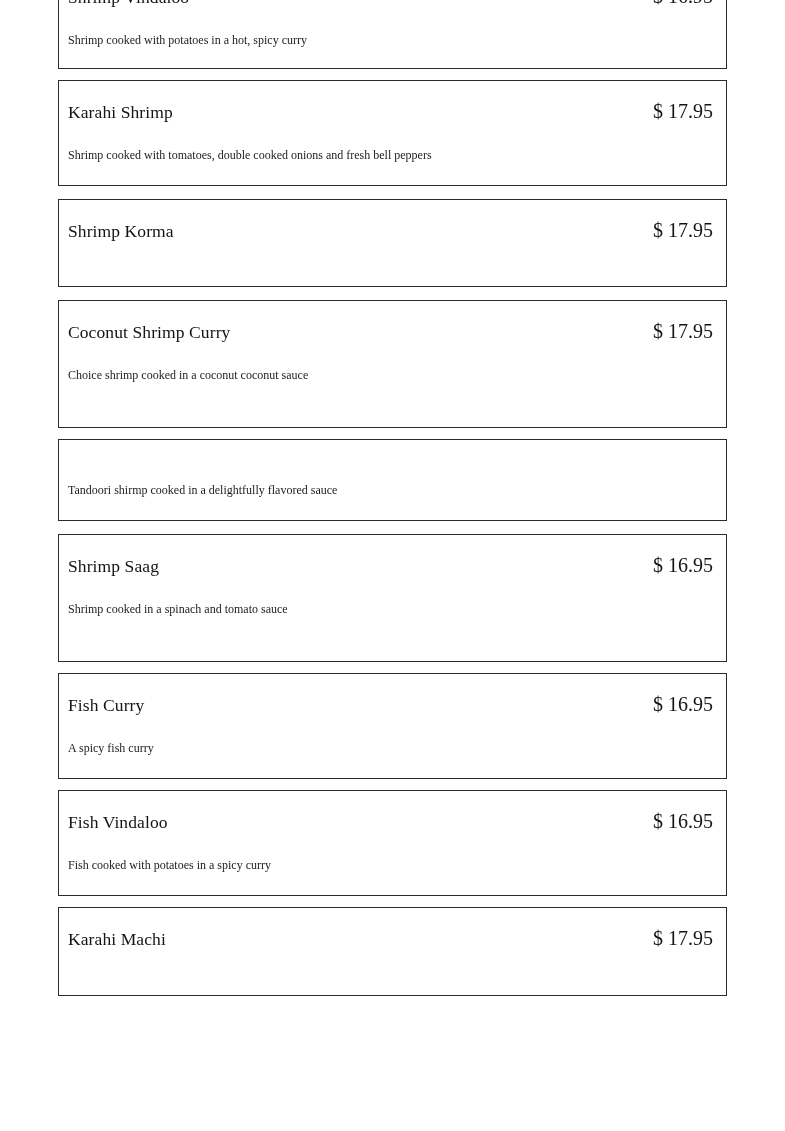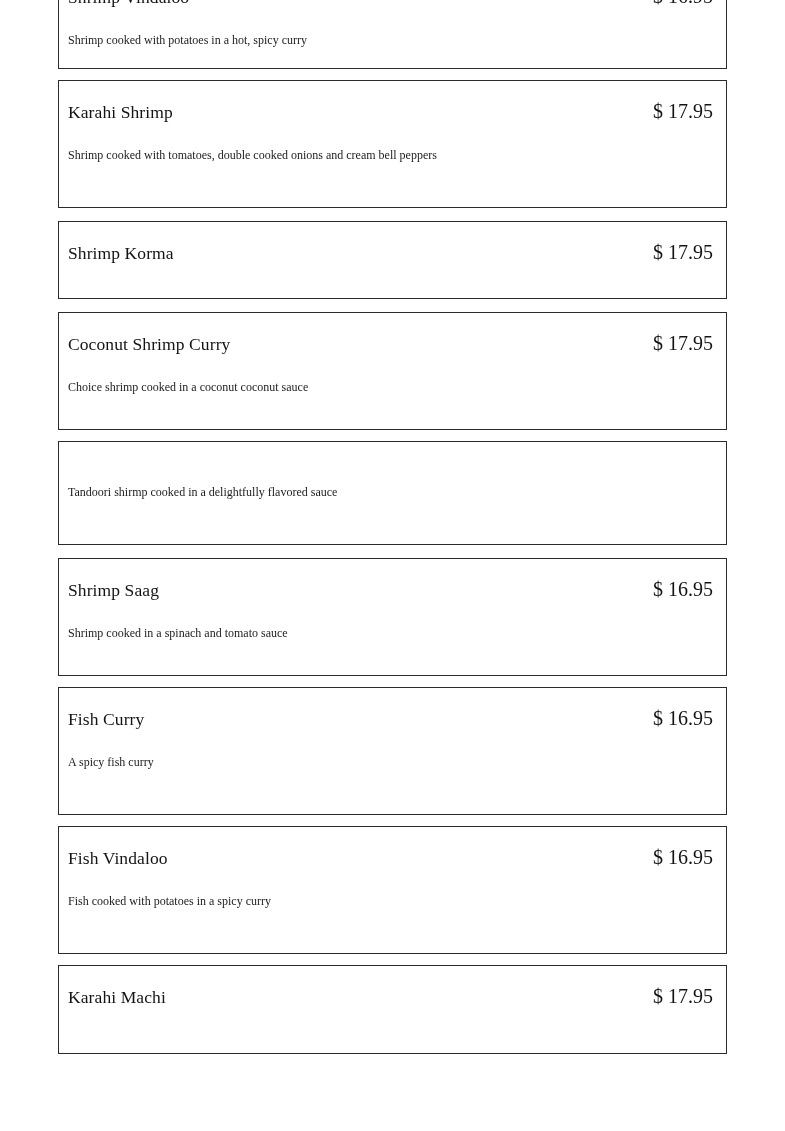--- a/index.html
+++ b/index.html
@@ -50,42 +50,42 @@
   }
   .item-desc {
     margin-top: 25px;
     font-size: 12px;
     line-height: 1.25;
     color: #1c1c1c;
   }
   
   .h-a .item-desc { margin-top: 25px; }
   .h-a { padding-bottom: 20px; }
-  .h-b { padding-bottom: 44px; }
-  .h-c { padding-bottom: 34px; margin-top: 13px; }
+  .h-b { padding-bottom: 22px; }
+  .h-c { padding-bottom: 44px; margin-top: 13px; }
 </style>
 </head>
 <body>
 
 <div class="menu-list">
 
   <div class="menu-item h-a">
     <div class="item-head">
       <span class="item-name">Shrimp Vindaloo</span>
       <span class="item-price">$ 16.95</span>
     </div>
     <div class="item-desc">Shrimp cooked with potatoes in a hot, spicy curry</div>
   </div>
 
   <div class="menu-item h-b">
     <div class="item-head">
       <span class="item-name">Karahi Shrimp</span>
       <span class="item-price">$ 17.95</span>
     </div>
-    <div class="item-desc">Shrimp cooked with tomatoes, double cooked onions and cream bell peppers</div>
+    <div class="item-desc">Shrimp cooked with tomatoes, double cooked onions and fresh bell peppers</div>
   </div>
 
   <div class="menu-item h-c">
     <div class="item-head">
       <span class="item-name">Shrimp Korma</span>
       <span class="item-price">$ 17.95</span>
     </div>
   </div>
 
   <div class="menu-item h-c">

